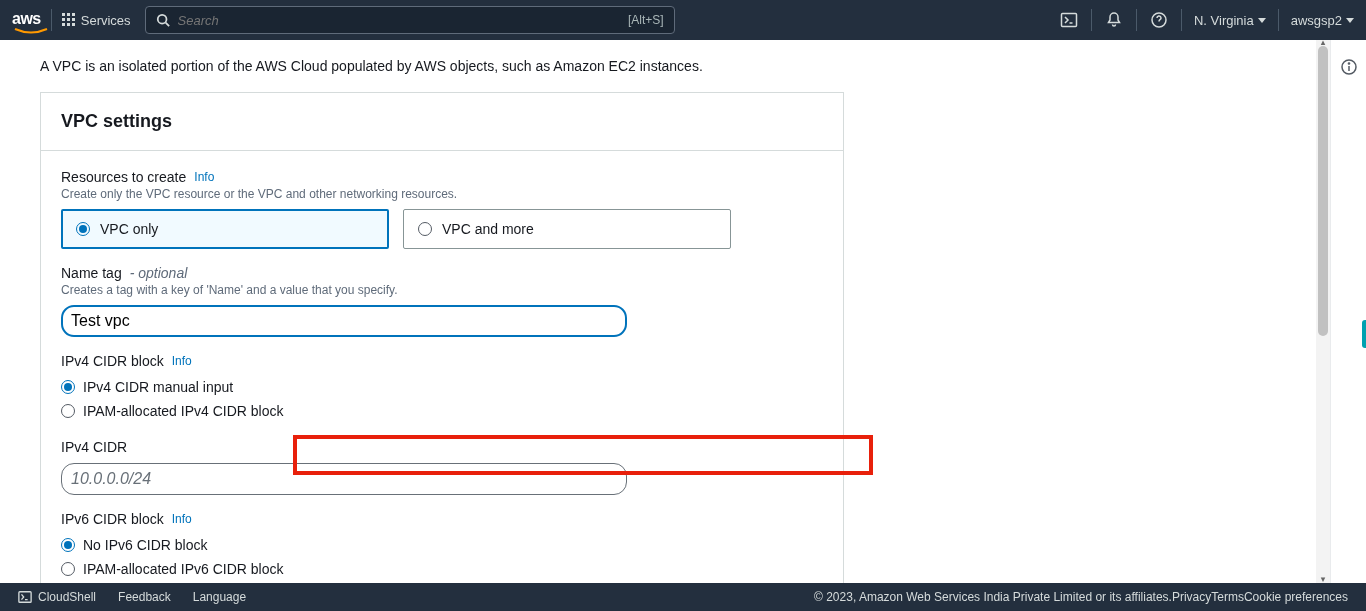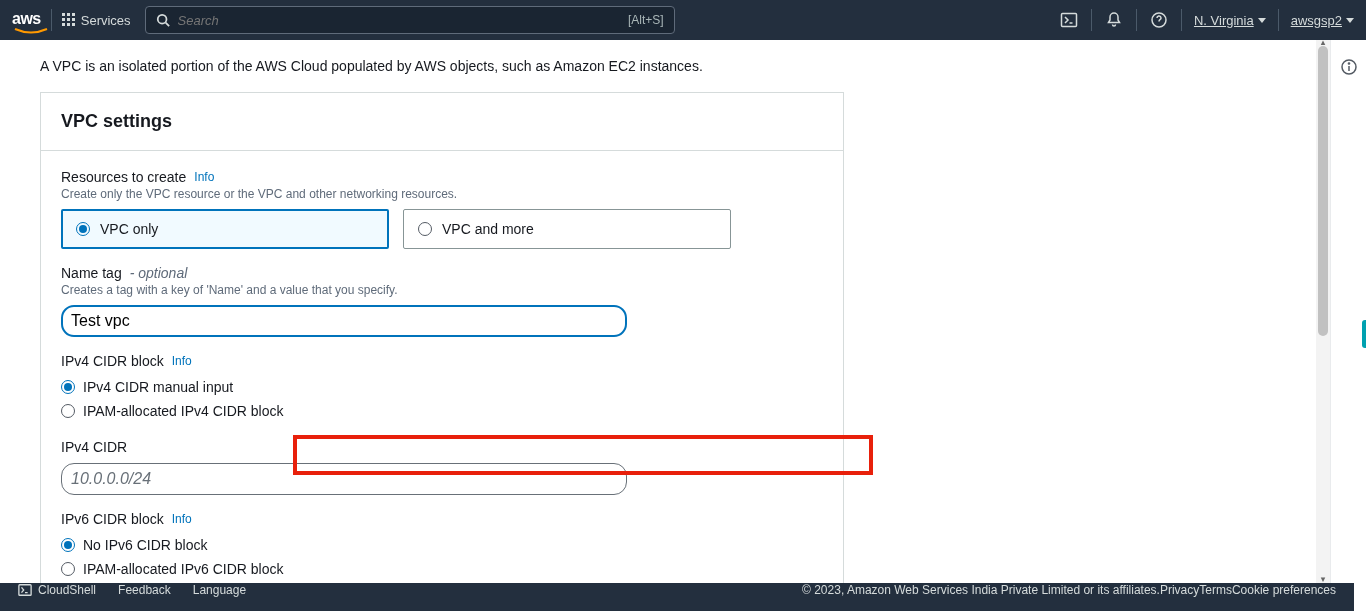--- a/index.html
+++ b/index.html
@@ -14,21 +14,21 @@
 .divider-v { width: 1px; height: 22px; background: #4b5a6a; }
 .services-btn { display: flex; align-items: flex-start; gap: 6px; cursor: pointer; color: #d5dbdb; font-size: 13px; }
 .grid-icon { display: grid; grid-template-columns: repeat(3, 3px); grid-template-rows: repeat(3, 3px); gap: 2px; }
 .grid-icon span { background: #d5dbdb; width: 3px; height: 3px; }
 .search-wrap { display: flex; align-items: center; background: #1a2532; border: 1px solid #5f6b7a; border-radius: 4px; height: 28px; padding: 0 10px; width: 530px; margin-left: 4px; }
 .search-wrap svg { flex-shrink: 0; }
 .search-wrap input { flex: 1; background: transparent; border: none; outline: none; color: #d5dbdb; font-style: italic; margin-left: 8px; font-size: 13px; }
 .search-hint { font-size: 12px; color: #aab7b8; margin-left: auto; padding-left: 48px; }
 .nav-right { margin-left: auto; display: flex; align-items: center; gap: 12px; }
 .nav-icon { width: 20px; height: 20px; display: flex; align-items: center; justify-content: center; cursor: pointer; }
-.nav-text { font-size: 13px; cursor: pointer; display: flex; align-items: center; gap: 4px; text-decoration: underline; }
+.nav-text { font-size: 13px; cursor: pointer; display: flex; align-items: center; gap: 4px; }
 .caret-down { width: 0; height: 0; border-left: 4px solid transparent; border-right: 4px solid transparent; border-top: 5px solid #d5dbdb; }
 
 
 .main { position: absolute; top: 40px; left: 0; right: 36px; bottom: 28px; overflow: hidden; }
 .scroll-track { position: absolute; top: 40px; right: 36px; width: 14px; bottom: 28px; background: #f3f3f3; }
 .scroll-thumb { position: absolute; top: 6px; left: 2px; width: 10px; height: 290px; background: #c1c1c1; border-radius: 5px; }
 .scroll-arrow { position: absolute; left: 2px; font-size: 9px; color: #666; width: 10px; text-align: center; line-height: 1; }
 .scroll-arrow.up { top: -2px; }
 .scroll-arrow.down { bottom: -1px; }
 .right-rail { position: absolute; top: 40px; right: 0; width: 36px; bottom: 28px; background: #fff; border-left: 1px solid #e9ebed; }
@@ -61,21 +61,21 @@
 .text-input::placeholder { color: #687078; font-style: italic; }
 
 .radio-list { margin-top: 6px; }
 .radio-row { display: flex; align-items: center; gap: 8px; padding: 4px 0; cursor: pointer; }
 .radio-row .radio { width: 14px; height: 14px; }
 .radio-label { font-size: 14px; }
 
 .highlight-box { position: absolute; border: 4px solid #e8200b; pointer-events: none; }
 
 
-.footer { position: absolute; bottom: 0; left: 0; right: 12px; height: 28px; background: #232f3e; color: #d5dbdb; display: flex; align-items: flex-start; padding: 0 18px; font-size: 12px; }
+.footer { position: absolute; bottom: 0; left: 0; right: 0; height: 28px; background: #232f3e; color: #d5dbdb; display: flex; align-items: flex-start; padding: 7px 18px; font-size: 12px; }
 .footer-left { display: flex; align-items: center; gap: 22px; }
 .footer-item { display: flex; align-items: center; gap: 6px; cursor: pointer; }
 .footer-right { margin-left: auto; display: flex; align-items: center; }
 </style>
 </head>
 <body>
 
 <div class="navbar">
   <div class="nav-left">
     <div class="logo">

